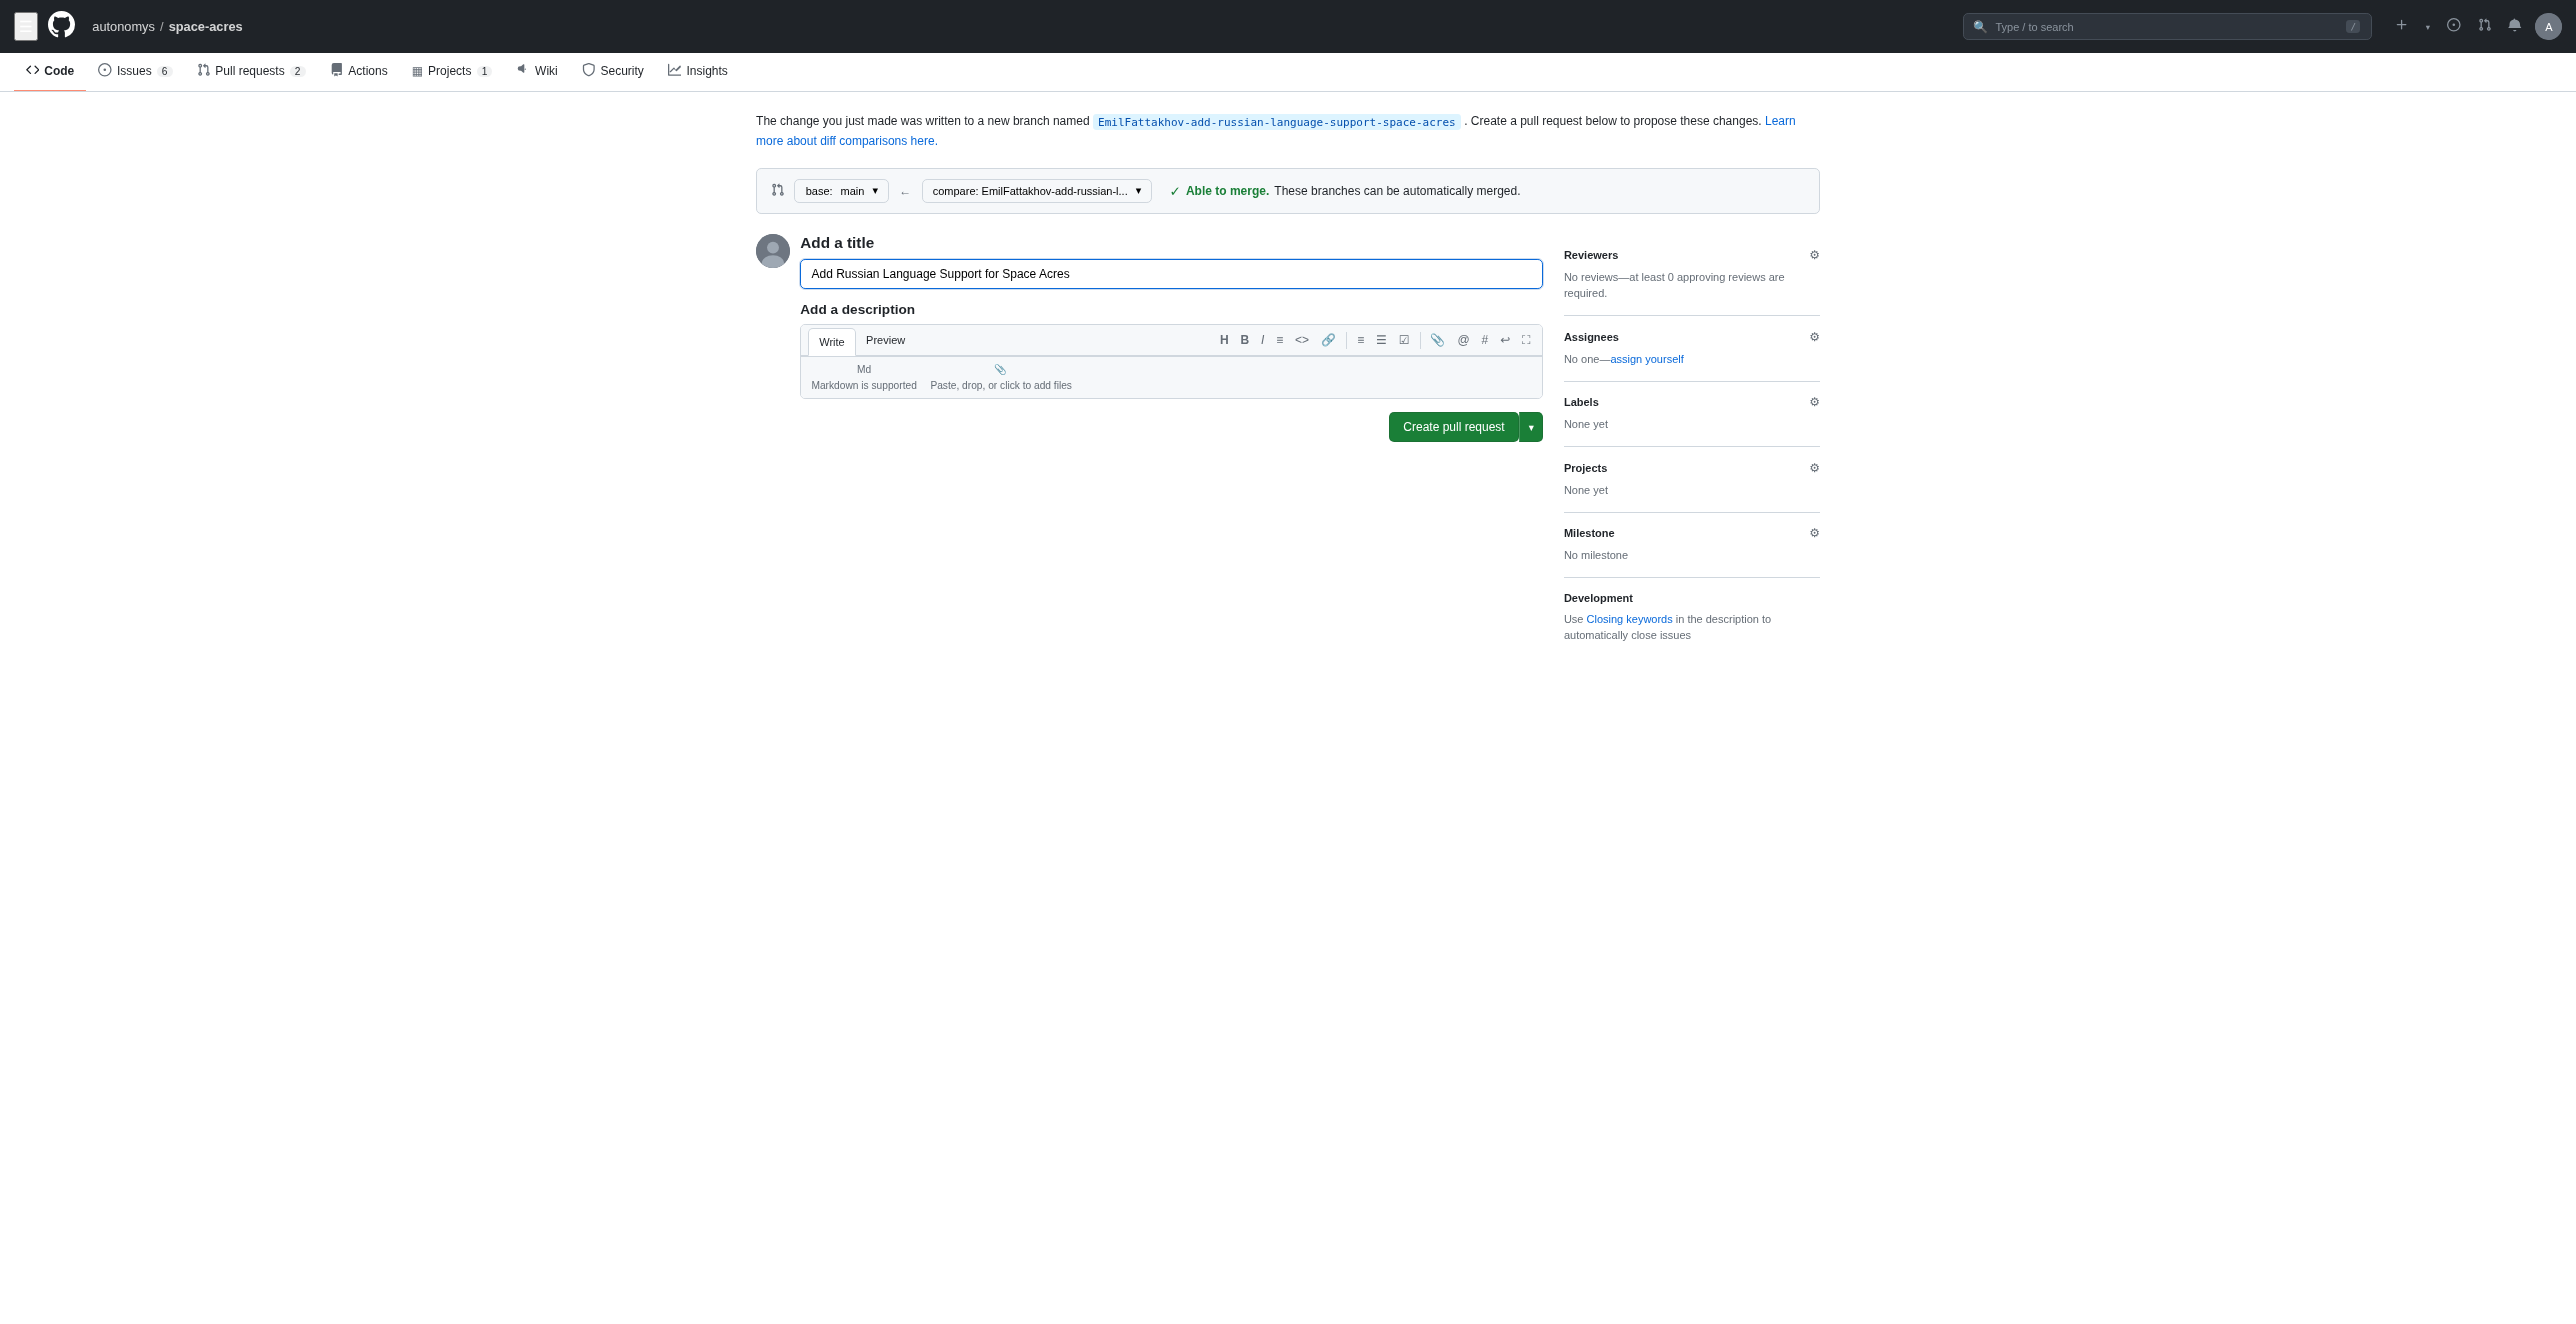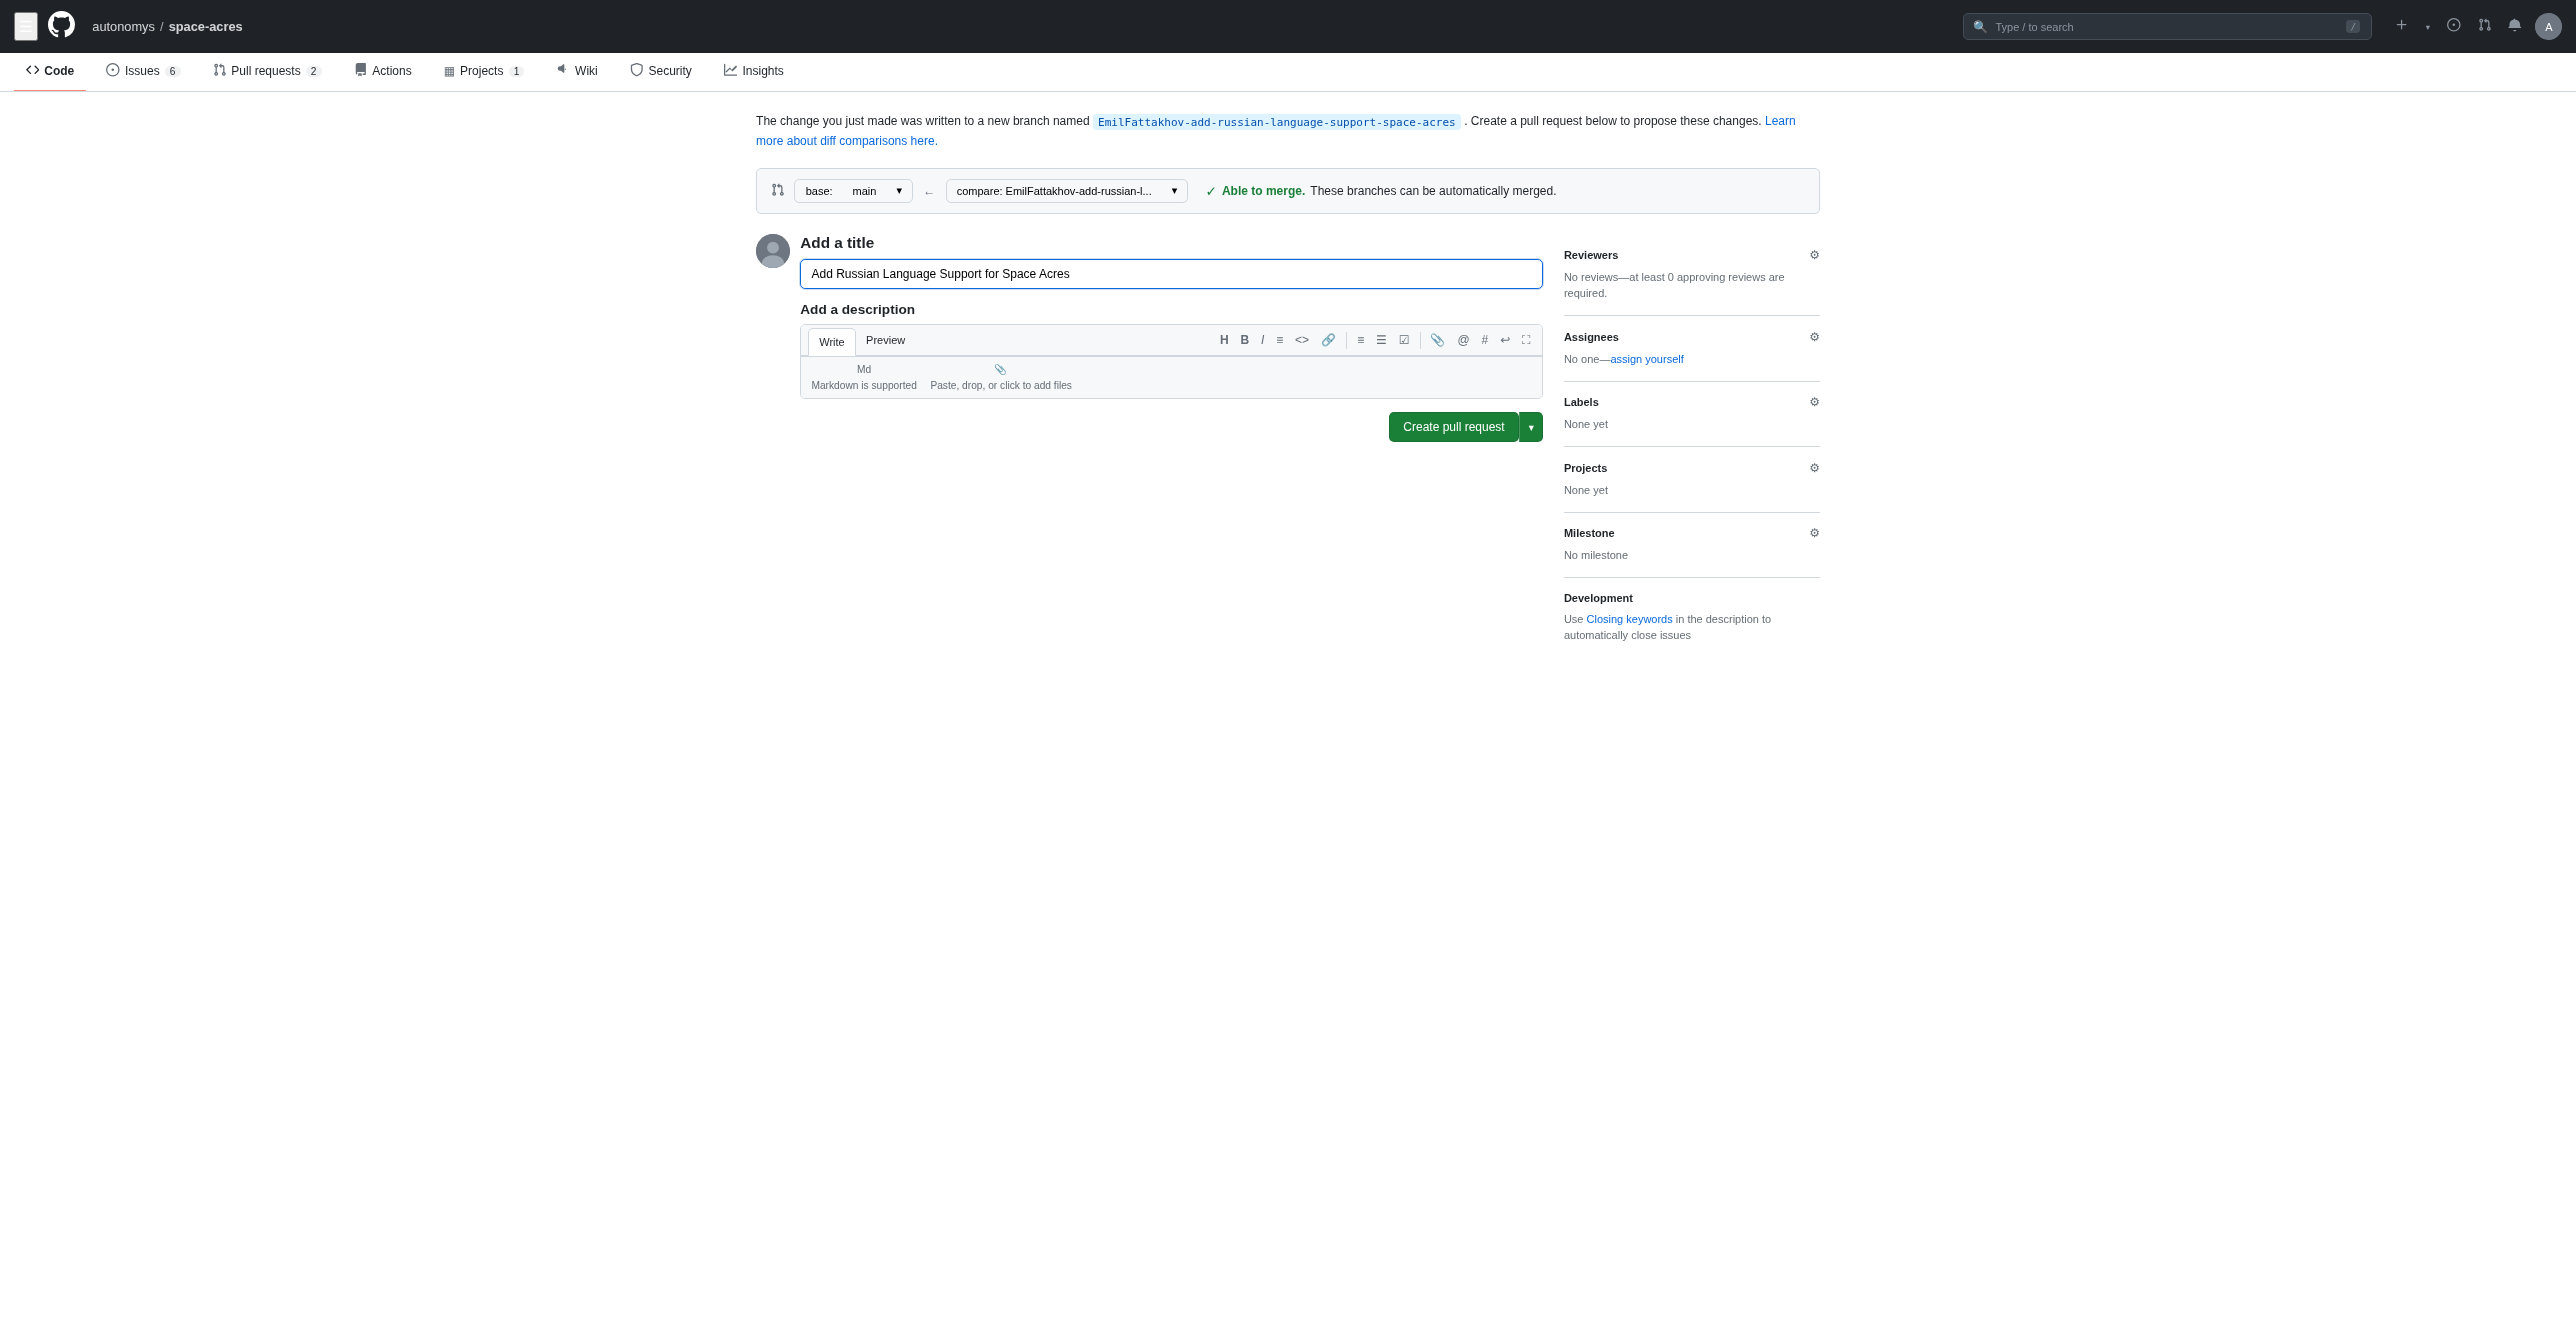--- a/index.html
+++ b/index.html
@@ -95,21 +95,21 @@
       font-size: 11px;
     }
 
     
     .repo-nav {
       display: flex;
       align-items: center;
       border-bottom: 0.9px solid #d0d7de;
       padding: 0 13.6px;
       background: #ffffff;
-      gap: 8px;
+      gap: 0;
     }
     .repo-nav-item {
       display: flex;
       align-items: center;
       gap: 5.1px;
       padding: 10.2px 12px;
       font-size: 12px;
       color: #1f2328;
       cursor: pointer;
       border-bottom: 1.7px solid transparent;
@@ -168,21 +168,21 @@
       display: flex;
       align-items: center;
       gap: 10.2px;
       margin-bottom: 20.5px;
       background: #f6f8fa;
     }
     .branch-icon { color: #656d76; font-size: 13.6px; }
     .branch-btn {
       display: flex;
       align-items: center;
-      gap: 20px;
+      gap: 8px;
       border: 0.9px solid #d0d7de;
       border-radius: 5.1px;
       padding: 4.3px 10.2px;
       background: #f6f8fa;
       cursor: pointer;
       font-size: 11px;
       font-weight: 500;
     }
     .merge-status {
       display: flex;

